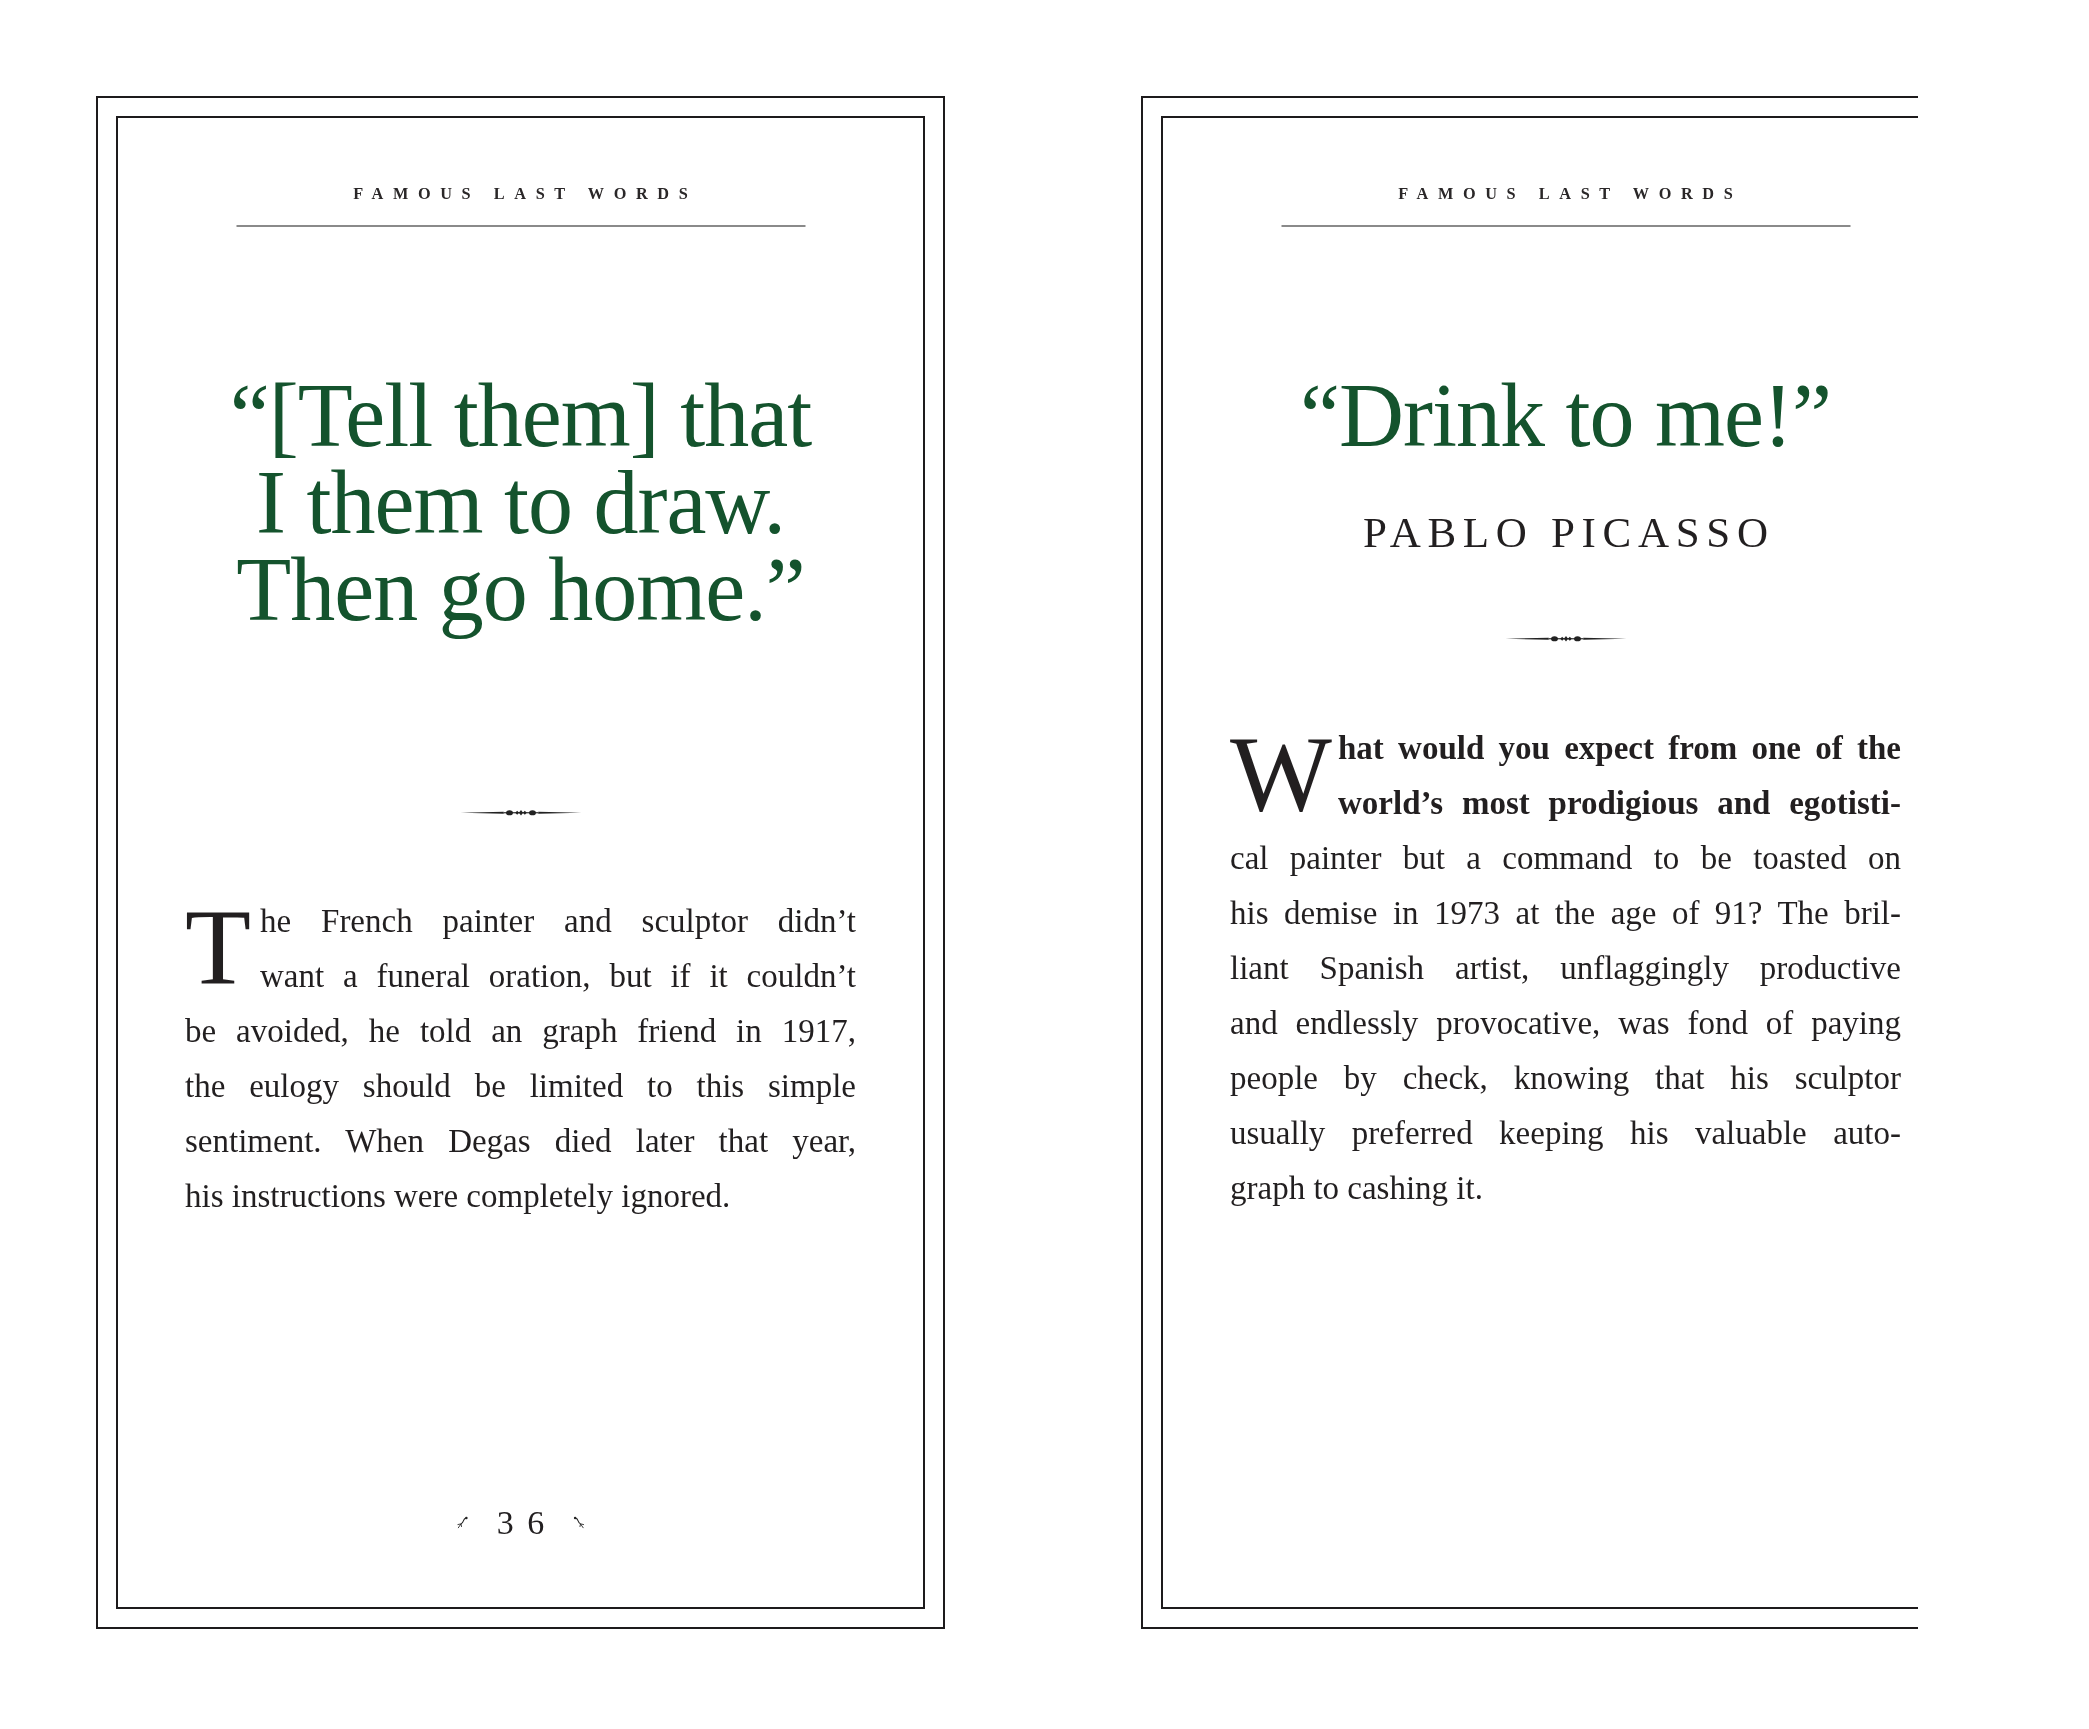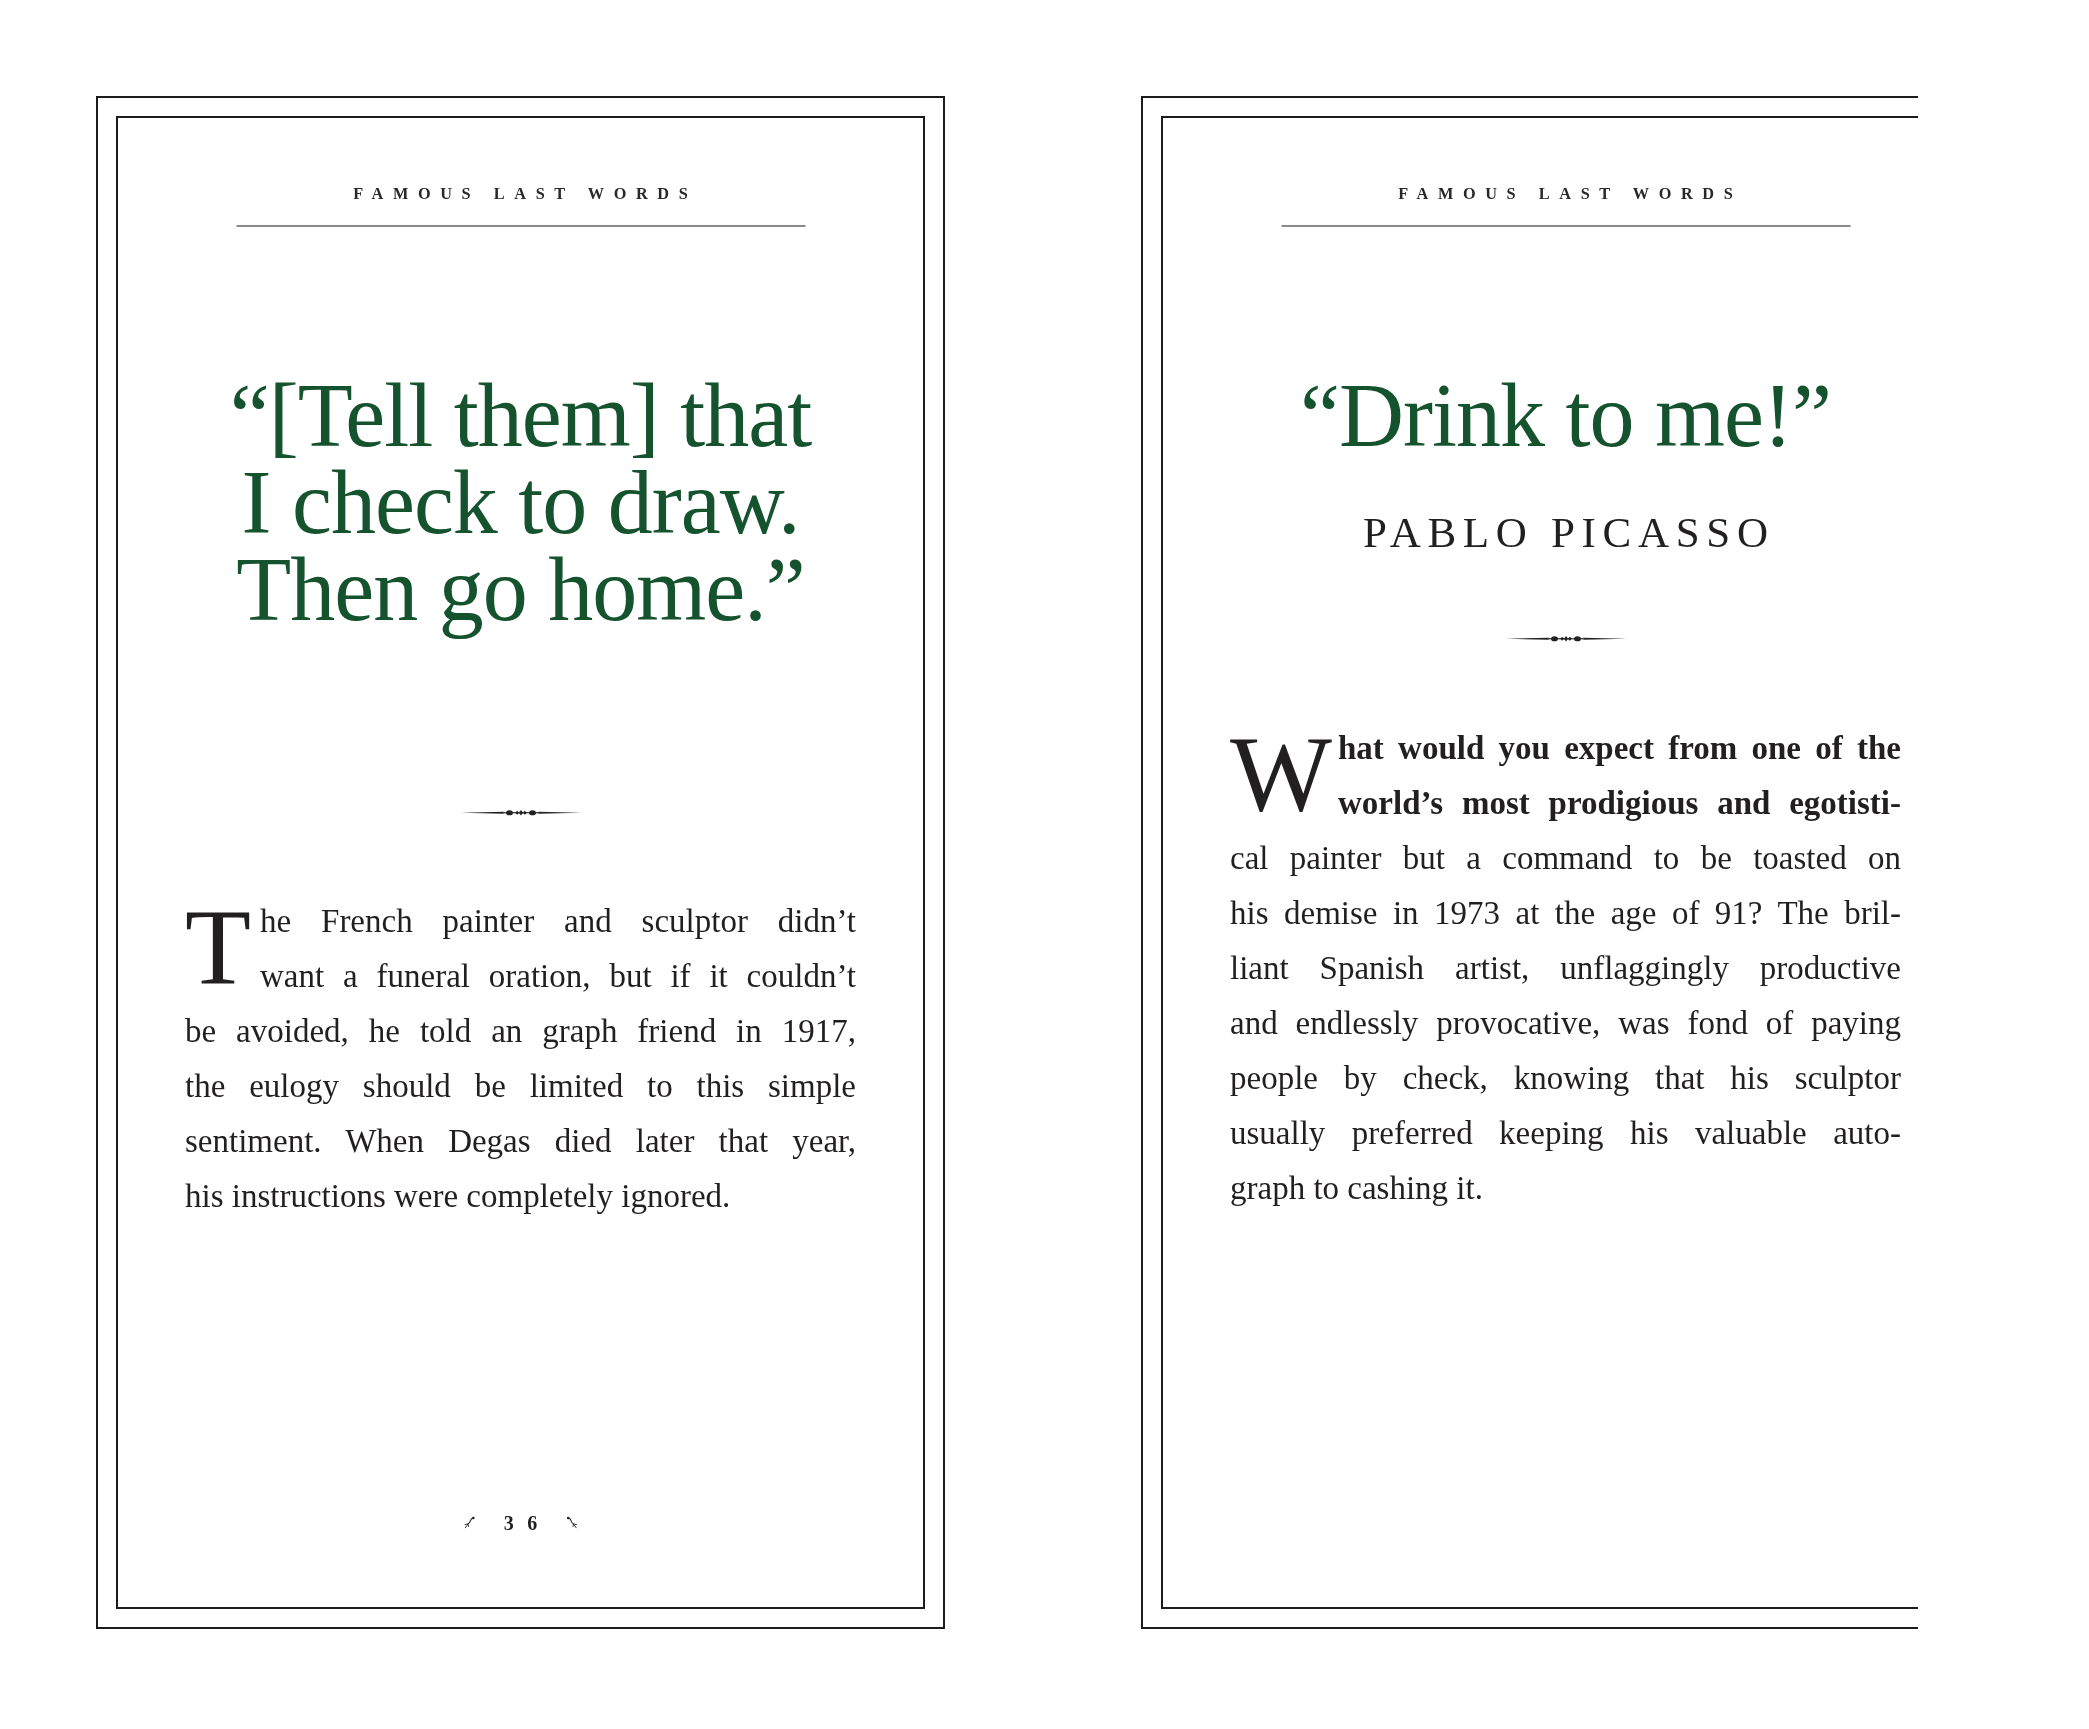--- a/index.html
+++ b/index.html
@@ -54,40 +54,40 @@
     white-space:normal;
   }
   .body-line.ind1{padding-left:75px;}
   .right .body-line.ind1{padding-left:108px;font-weight:bold;}
   .body-line.lastline{text-align-last:left;}
   .pagenum-row{
     position:absolute;bottom:65px;left:0;right:0;
     display:flex;align-items:center;justify-content:center;gap:15.4px;
   }
   .pagenum{
-    font-size:20px;font-weight:700;letter-spacing:13.4px;text-indent:13.4px;
+    font-size:34px;font-weight:400;letter-spacing:13.4px;text-indent:13.4px;
     line-height:38px;
   }
   .fleuron{width:12.5px;height:14.4px;display:block;}
   .fleuron.mirror{transform:scaleX(-1);}
 </style>
 </head>
 <body>
 
 <div class="canvas">
 
   <div class="page left">
     <div class="inner">
 
       <div class="running-header">FAMOUS LAST WORDS</div>
       <div class="header-rule"></div>
 
       <div class="quote">
         <div class="quote-line">“[Tell them] that</div>
-        <div class="quote-line">I check to draw.</div>
+        <div class="quote-line">I them to draw.</div>
         <div class="quote-line">Then go home.”</div>
       </div>
 
 
       <svg class="divider" viewBox="0 0 126 12" xmlns="http://www.w3.org/2000/svg">
         <polygon points="0,6 45,5 45,7" fill="#222"></polygon>
         <polygon points="126,6 81,5 81,7" fill="#222"></polygon>
         <rect x="45" y="5.4" width="36" height="1.2" fill="#222"></rect>
         <ellipse cx="51" cy="6" rx="3.6" ry="2.7" fill="#222"></ellipse>
         <polygon points="57,6 59,3.8 61,6 59,8.2" fill="#222"></polygon>

